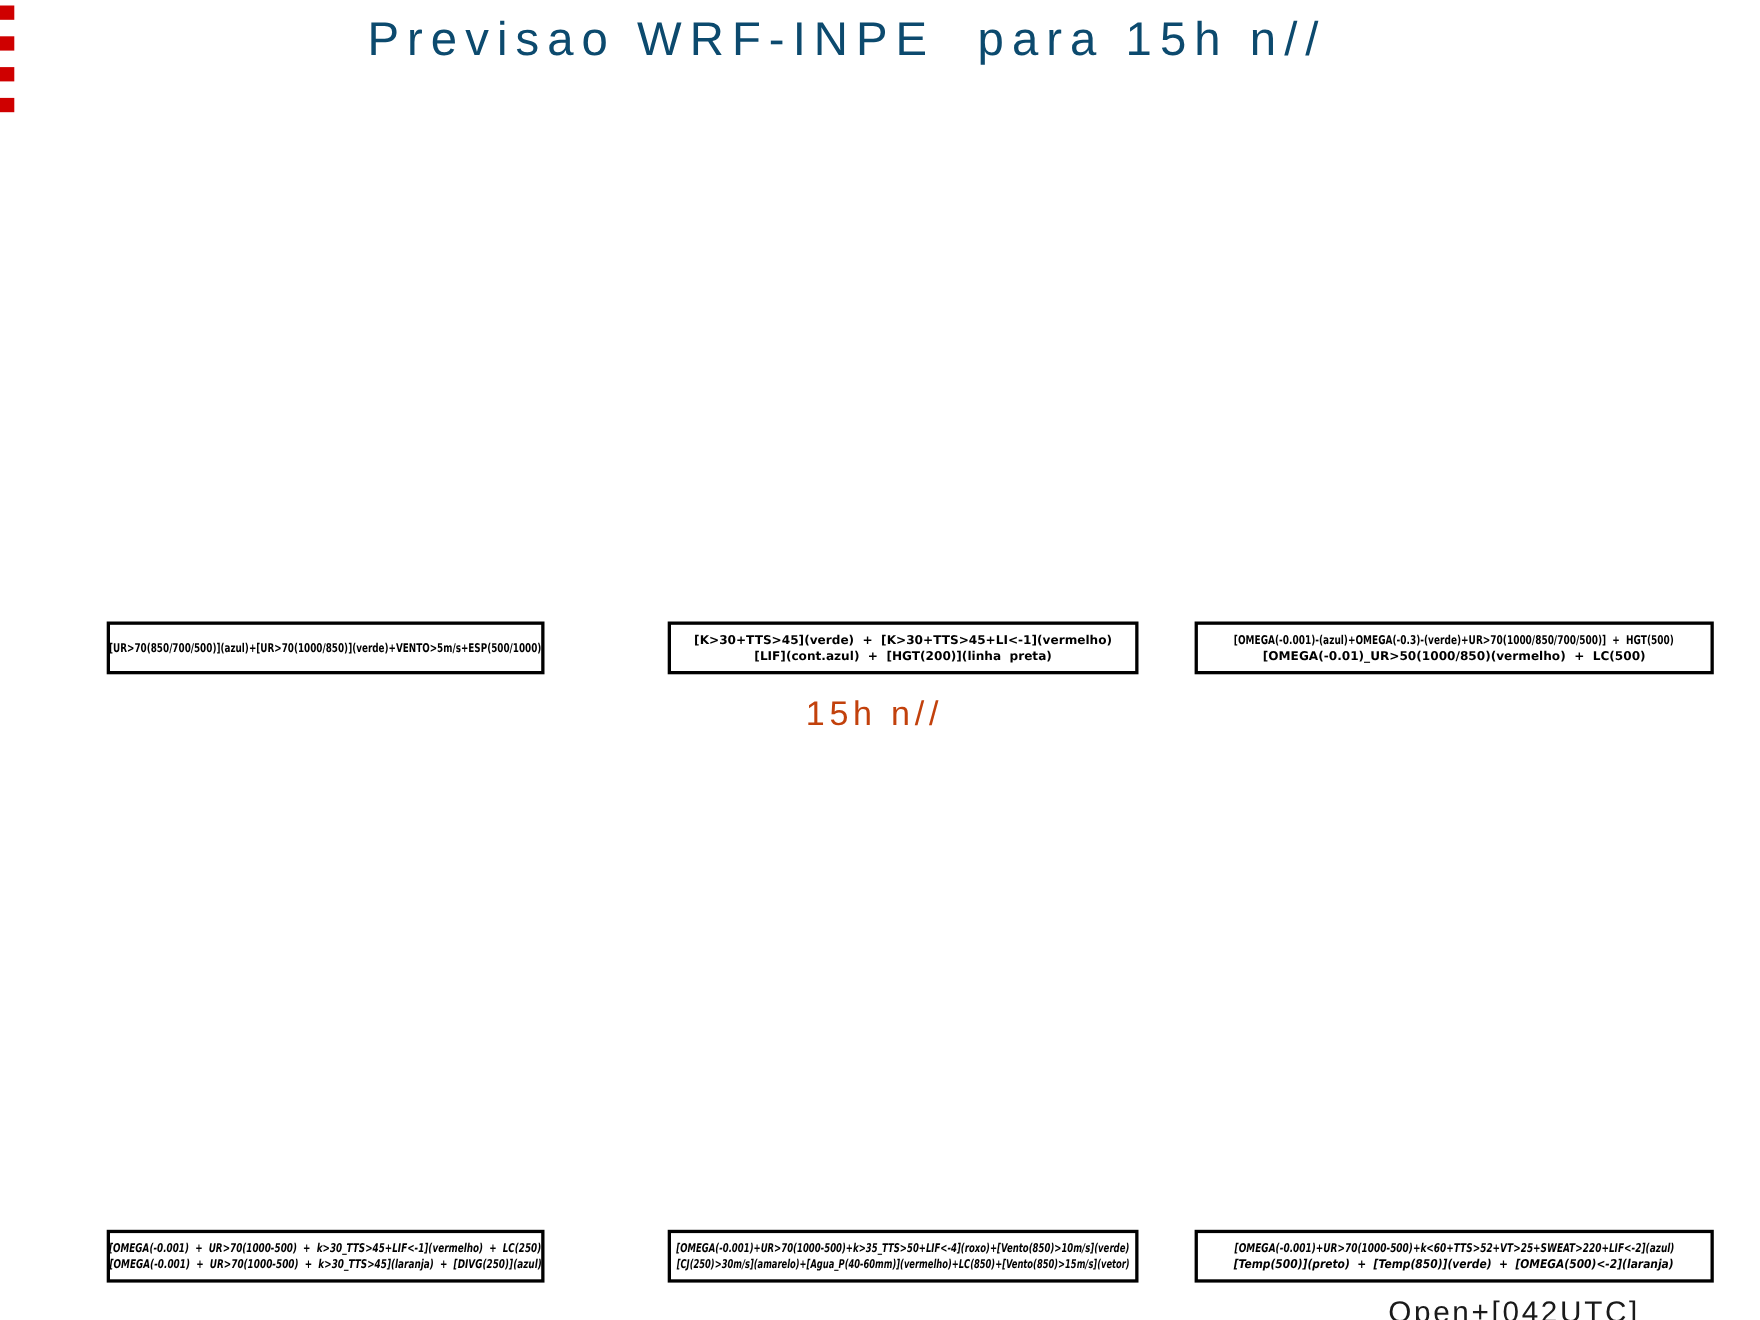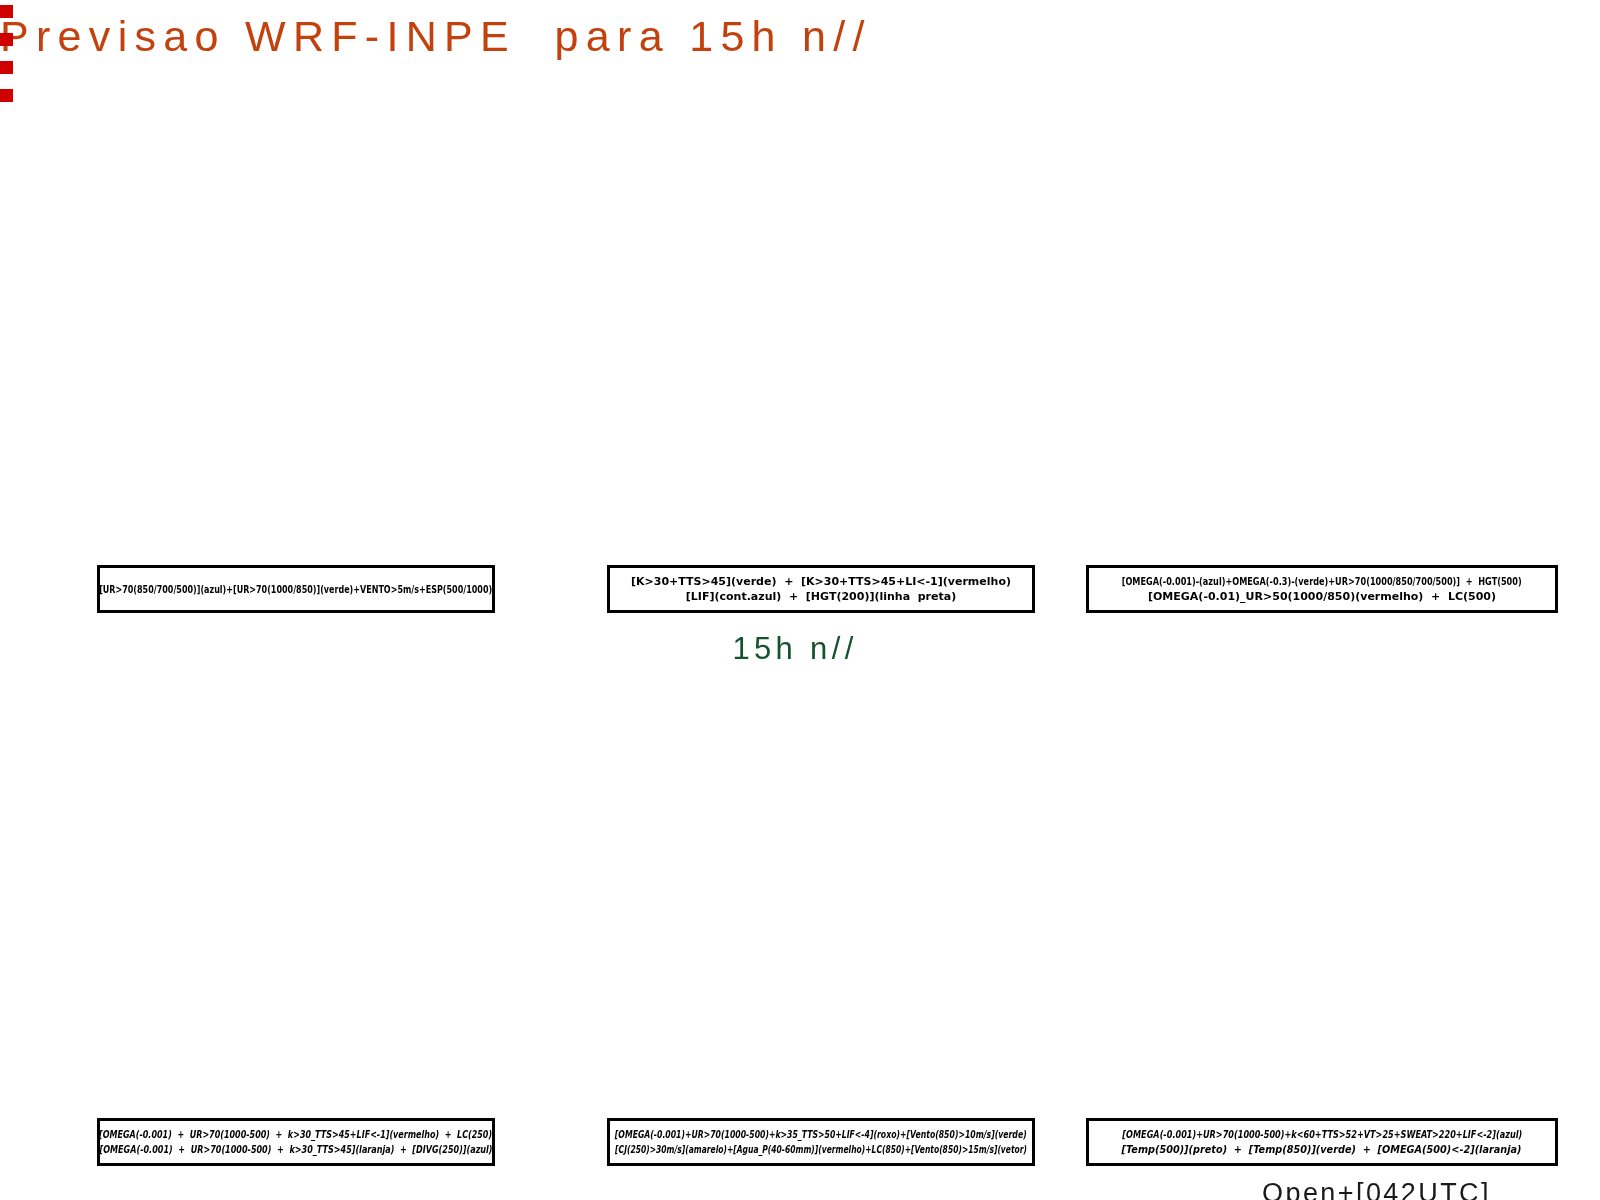--- a/index.html
+++ b/index.html
@@ -7,35 +7,35 @@
     width:1600px;height:1200px;
     background:#ffffff;
     position:relative;
     overflow:hidden;
     font-family:"Liberation Sans", sans-serif;
     color:#000;
   }
   .plot-title{
     position:absolute;
     top:12px;left:0;width:1540px;
-    text-align:left;
+    text-align:center;
     font-size:43px;
     font-weight:400;
     letter-spacing:0.17em;
     white-space:pre;
-    color:#c2410c;
+    color:#0c4a6e;
   }
   .center-label{
     position:absolute;
     top:631px;left:0;width:1590px;
     text-align:center;
     font-size:31px;
     letter-spacing:0.14em;
     white-space:pre;
-    color:#14532d;
+    color:#c2410c;
   }
   .footer-label{
     position:absolute;
     top:1178px;left:1262px;
     font-size:27px;
     letter-spacing:0.09em;
     white-space:pre;
     color:#1a1a1a;
   }
   .legend-box{

